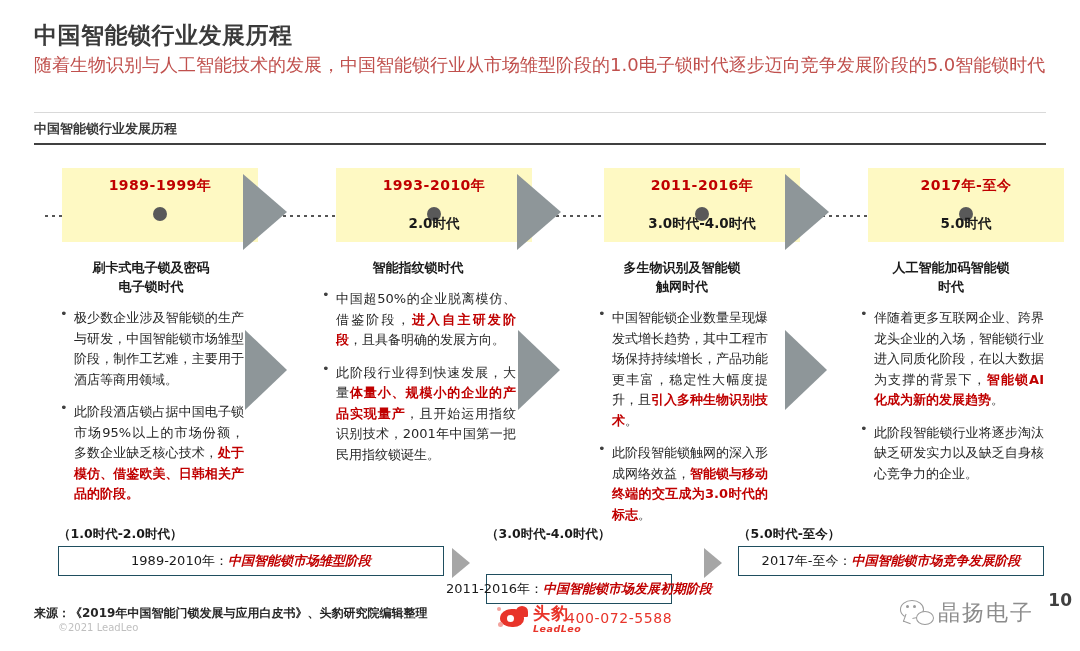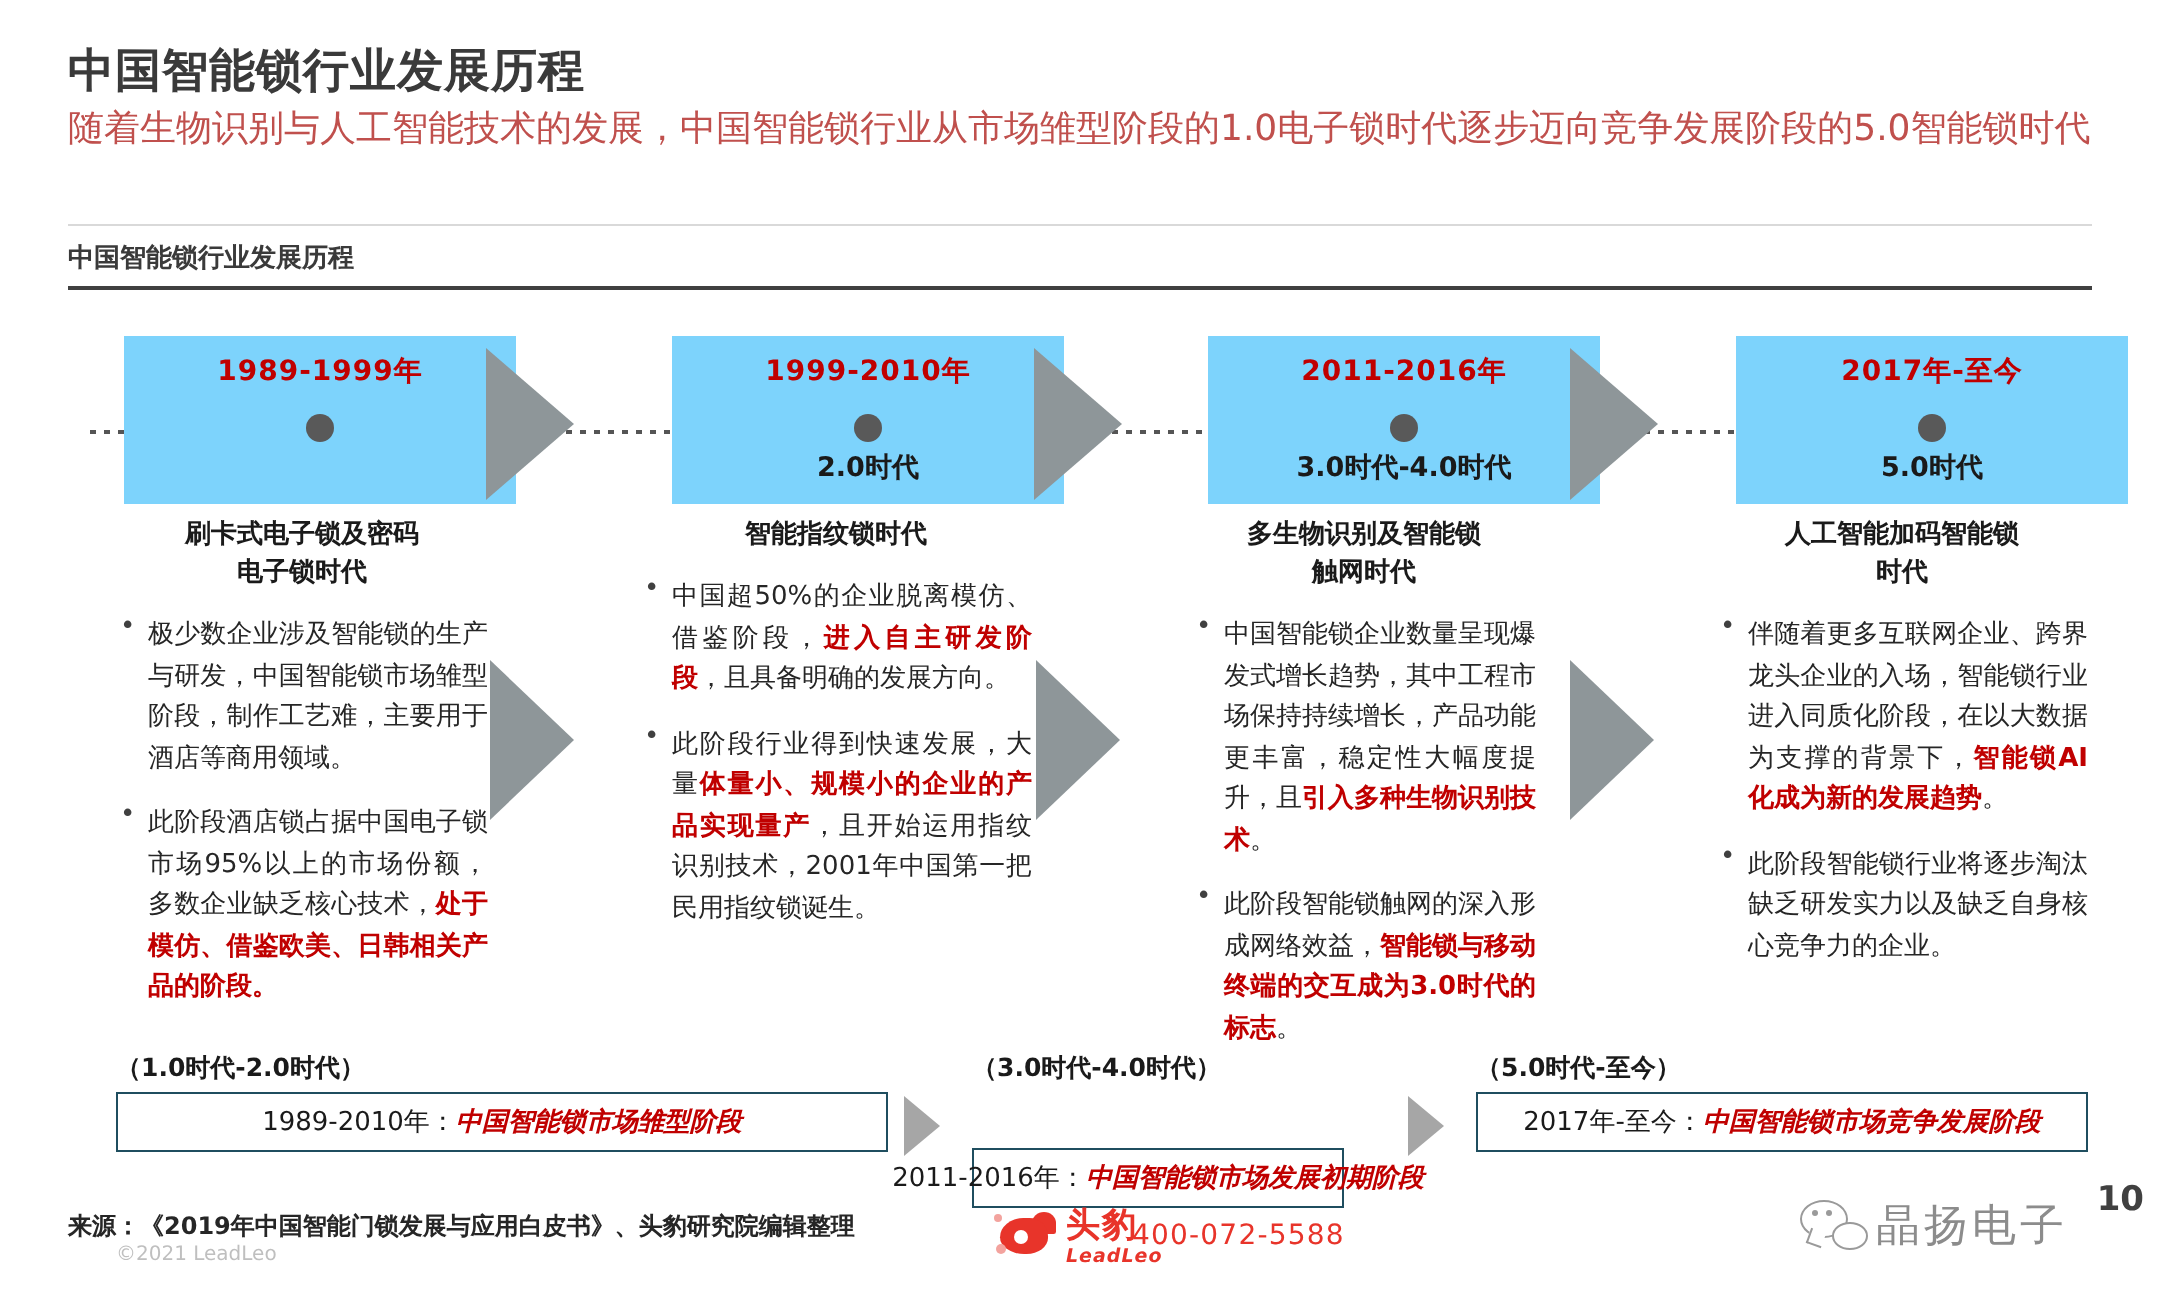--- a/index.html
+++ b/index.html
@@ -35,22 +35,22 @@
   }
 
   
   .tl { position: absolute; left: 0; top: 160px; width: 1080px; height: 110px; }
   .tl-dots {
     position: absolute; left: 45px; top: 55px; width: 990px; height: 2px;
     background-image: linear-gradient(to right, #555 0 3px, transparent 3px 7px);
     background-size: 7px 2px; background-repeat: repeat-x;
   }
   .tl-card {
-    position: absolute; top: 8px; height: 84px;
-    background: #7dd3fc;
+    position: absolute; top: 8px; height: 74px;
+    background: #fef9c3;
   }
   .tl-card .yr {
     position: absolute; left: 0; right: 0; top: 9px;
     text-align: center; font-size: 14px; font-weight: 700; color: #c00000;
     letter-spacing: .5px;
   }
   .tl-card .dot {
     position: absolute; left: 50%; top: 39px; margin-left: -7px;
     width: 14px; height: 14px; border-radius: 50%; background: #595959;
   }
@@ -175,21 +175,21 @@
   <div class="tl">
     <div class="tl-dots"></div>
 
     <div class="tl-card" style="left:62px;width:196px;">
       <div class="yr">1989-1999年</div>
       <div class="dot"></div>
     </div>
     <div class="tl-arrow" style="left:243px;"></div>
 
     <div class="tl-card" style="left:336px;width:196px;">
-      <div class="yr">1999-2010年</div>
+      <div class="yr">1993-2010年</div>
       <div class="dot"></div>
       <div class="era">2.0时代</div>
     </div>
     <div class="tl-arrow" style="left:517px;"></div>
 
     <div class="tl-card" style="left:604px;width:196px;padding-left:13px;">
       <div class="yr">2011-2016年</div>
       <div class="dot"></div>
       <div class="era">3.0时代-4.0时代</div>
     </div>

